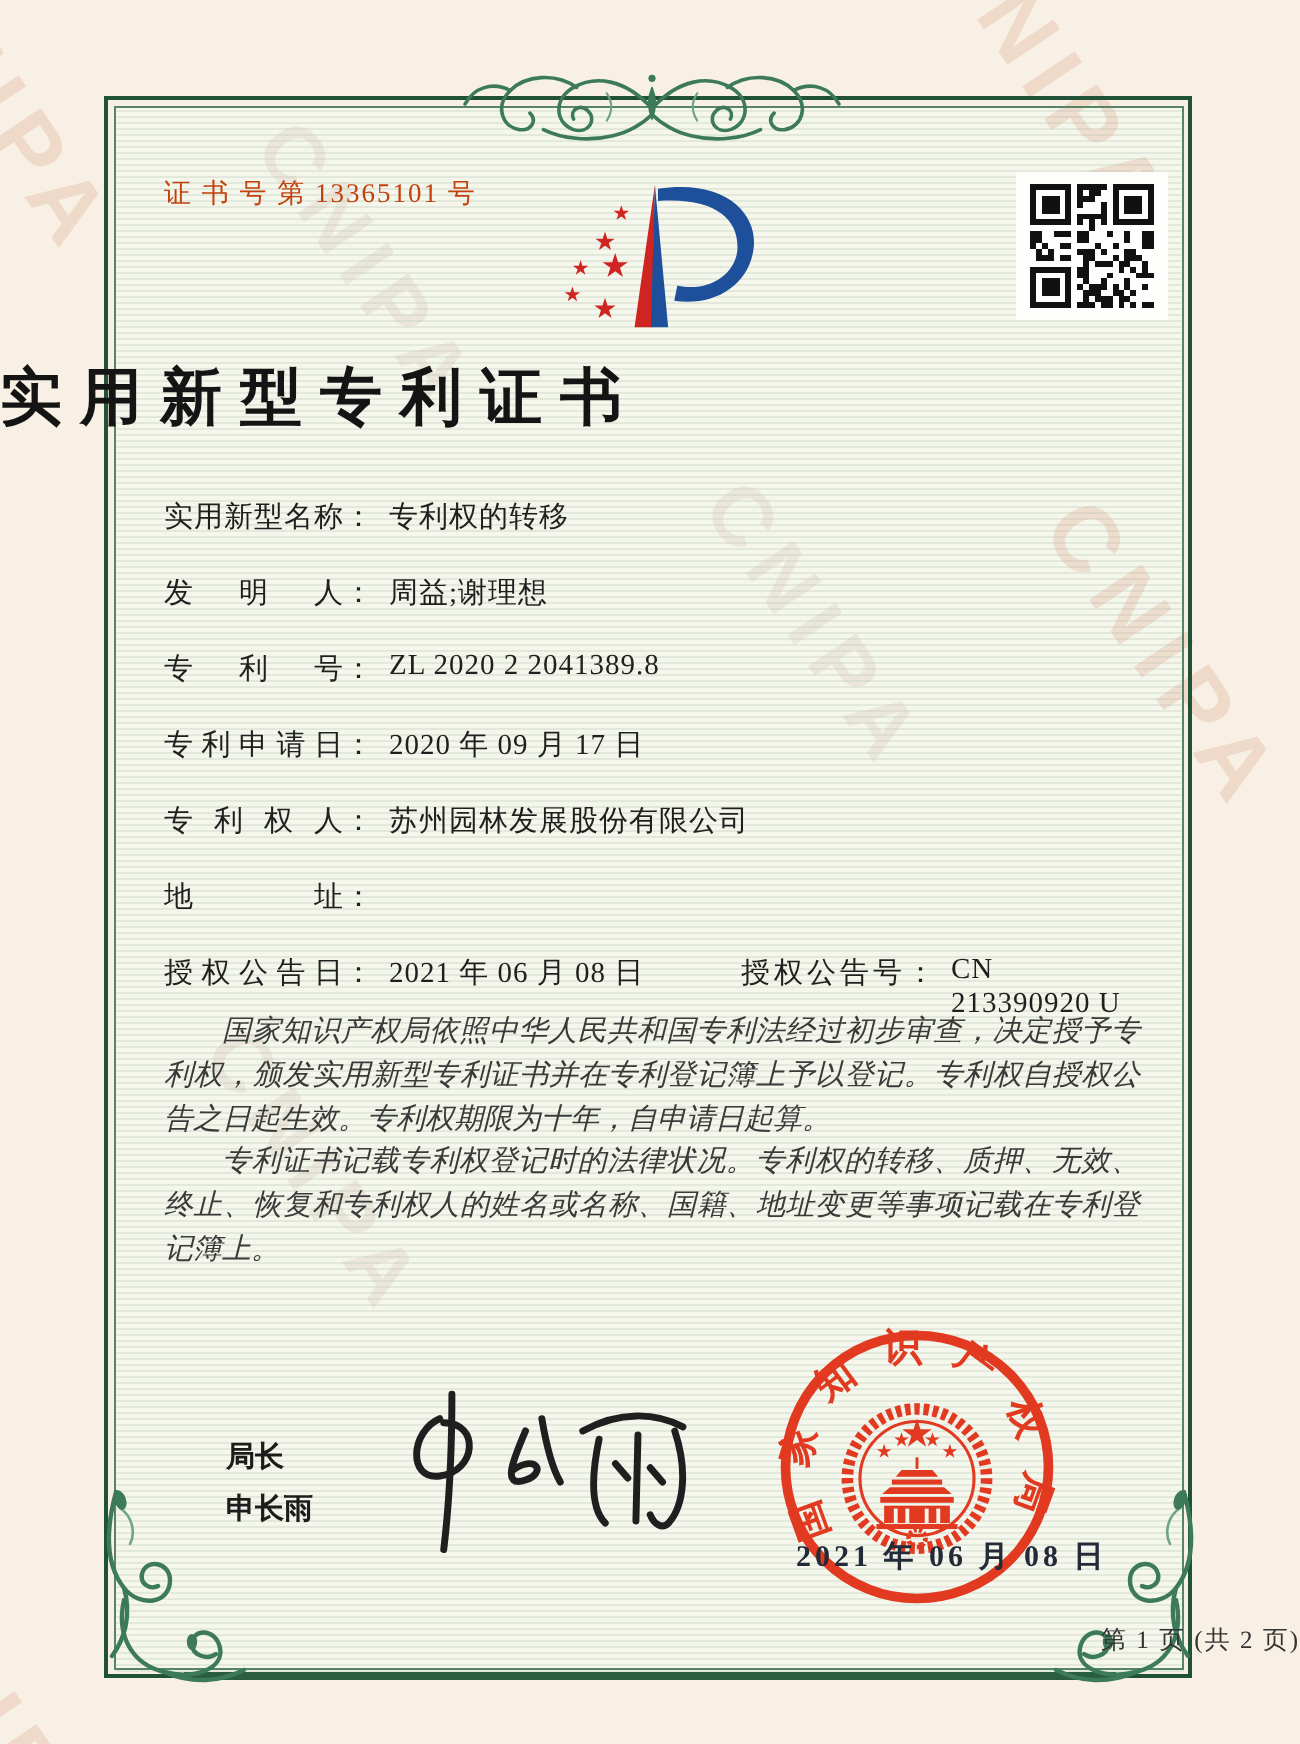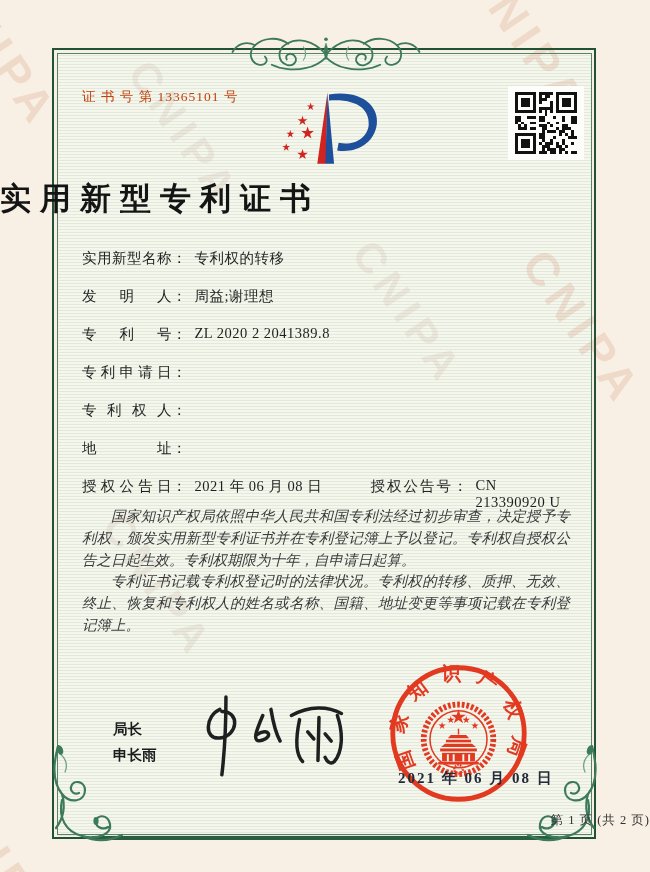--- a/index.html
+++ b/index.html
@@ -404,24 +404,26 @@
     <span class="fvalue">周益;谢理想</span>
   </div>
   <div class="frow">
     <span class="flabel">专利号</span>
       <span class="fcolon">：</span>
     <span class="fvalue">ZL 2020 2 2041389.8</span>
   </div>
   <div class="frow">
     <span class="flabel">专利申请日</span>
       <span class="fcolon">：</span>
+    <span class="fvalue">2020 年 09 月 17 日</span>
   </div>
   <div class="frow">
     <span class="flabel">专利权人</span>
       <span class="fcolon">：</span>
+    <span class="fvalue">苏州园林发展股份有限公司</span>
   </div>
   <div class="frow">
     <span class="flabel">地址</span>
       <span class="fcolon">：</span>
   </div>
   <div class="frow">
     <span class="flabel">授权公告日</span>
       <span class="fcolon">：</span>
     <span class="fvalue date">2021 年 06 月 08 日</span>
     <span class="flabel2">授权公告号</span>

